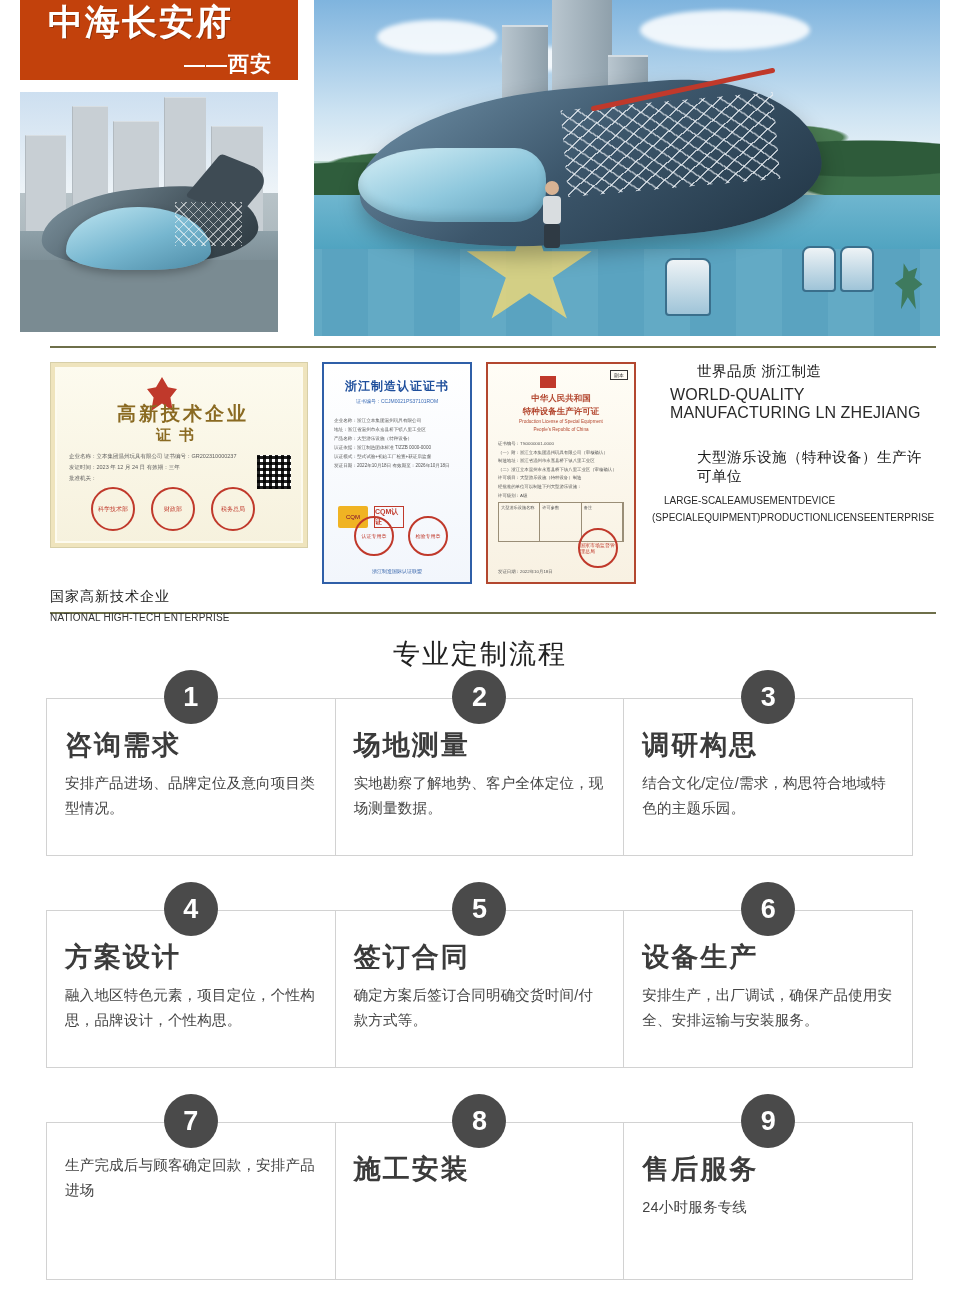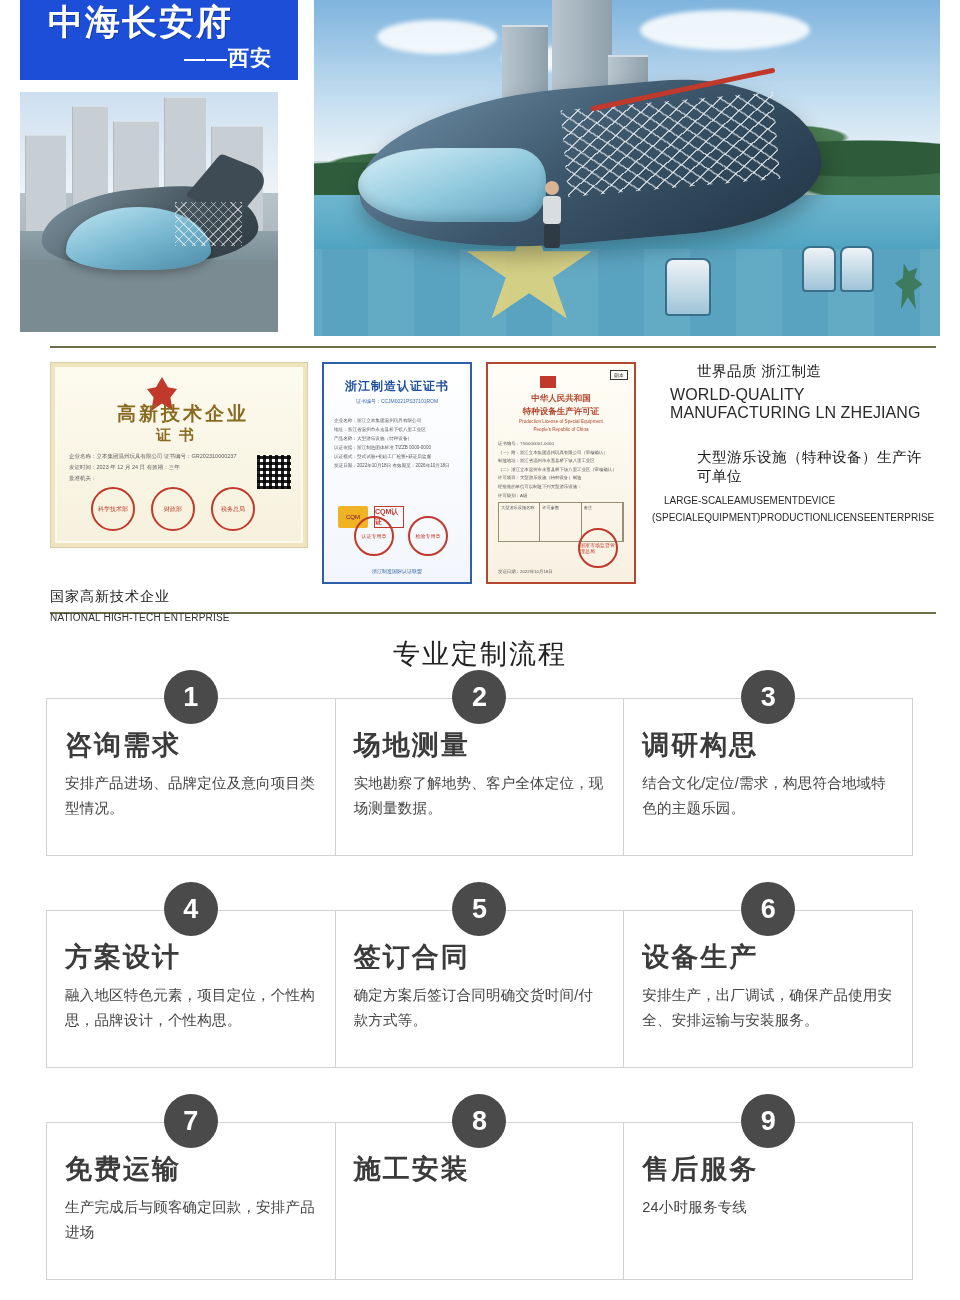--- a/index.html
+++ b/index.html
@@ -21,38 +21,38 @@
     position: absolute;
     left: 20px;
     top: 0;
     width: 278px;
     height: 340px;
   }
   .title-plate {
     position: relative;
     width: 278px;
     height: 80px;
-    background: #1d4ed8;
+    background: #c2410c;
     color: #ffffff;
     overflow: hidden;
   }
   .title-main {
     position: absolute;
     left: 28px;
     top: 2px;
     font-size: 35px;
     font-weight: bold;
     letter-spacing: 2px;
     line-height: 40px;
     text-shadow: 1px 1px 0 rgba(0,0,0,.25);
   }
   .title-sub {
     position: absolute;
     right: 26px;
-    top: 44px;
+    top: 50px;
     font-size: 21px;
     font-weight: bold;
     letter-spacing: 1px;
   }
 
   
   .photo-left {
     position: absolute;
     left: 0;
     top: 92px;
@@ -552,21 +552,20 @@
     </div>
 
     <div class="cell">
       <div class="badge">6</div>
       <div class="cell-title">设备生产</div>
       <div class="cell-desc">安排生产，出厂调试，确保产品使用安全、安排运输与安装服务。</div>
     </div>
 
     <div class="cell">
       <div class="badge">7</div>
-      <div class="cell-title">免费运输</div>
       <div class="cell-desc">生产完成后与顾客确定回款，安排产品进场</div>
     </div>
 
     <div class="cell">
       <div class="badge">8</div>
       <div class="cell-title">施工安装</div>
     </div>
 
     <div class="cell">
       <div class="badge">9</div>

